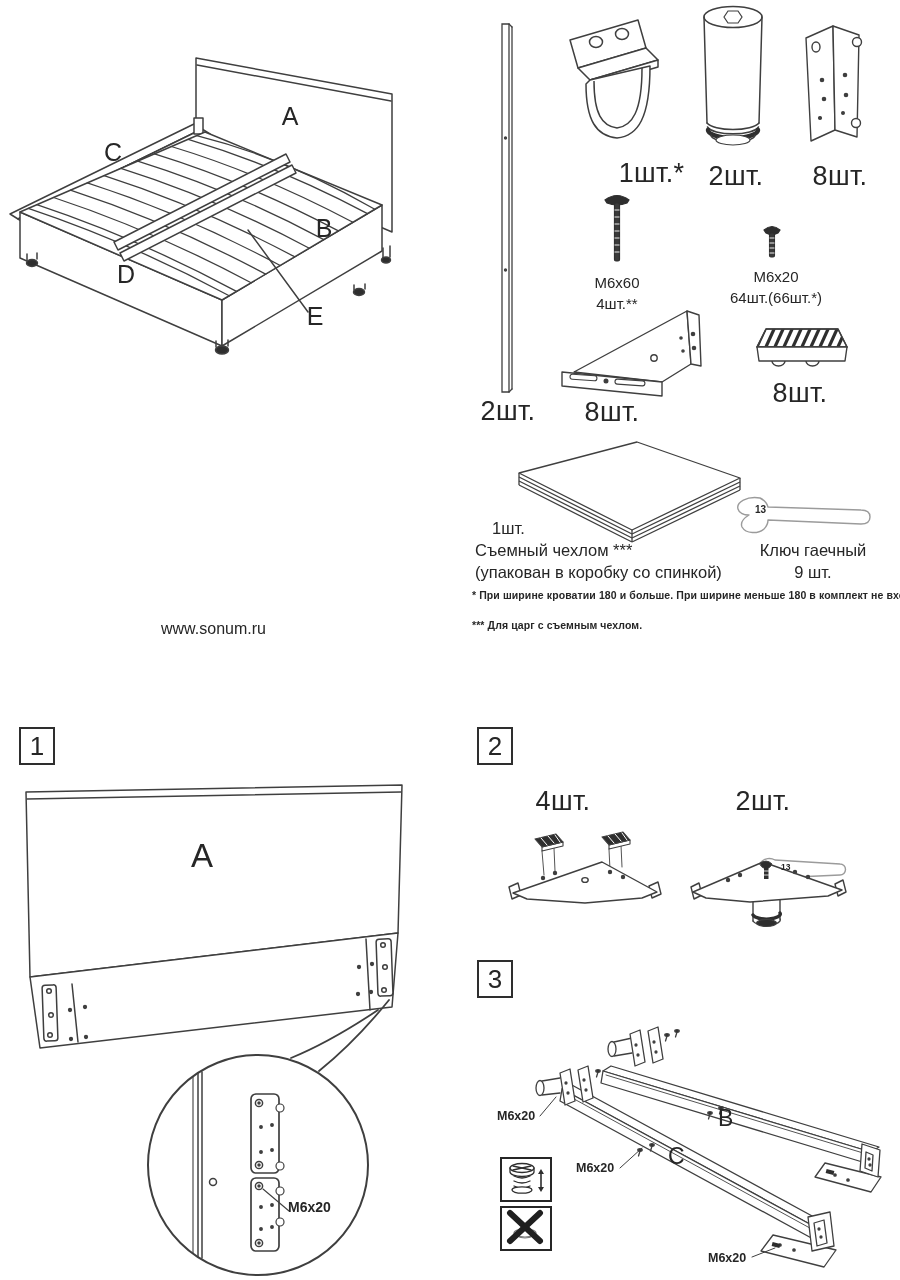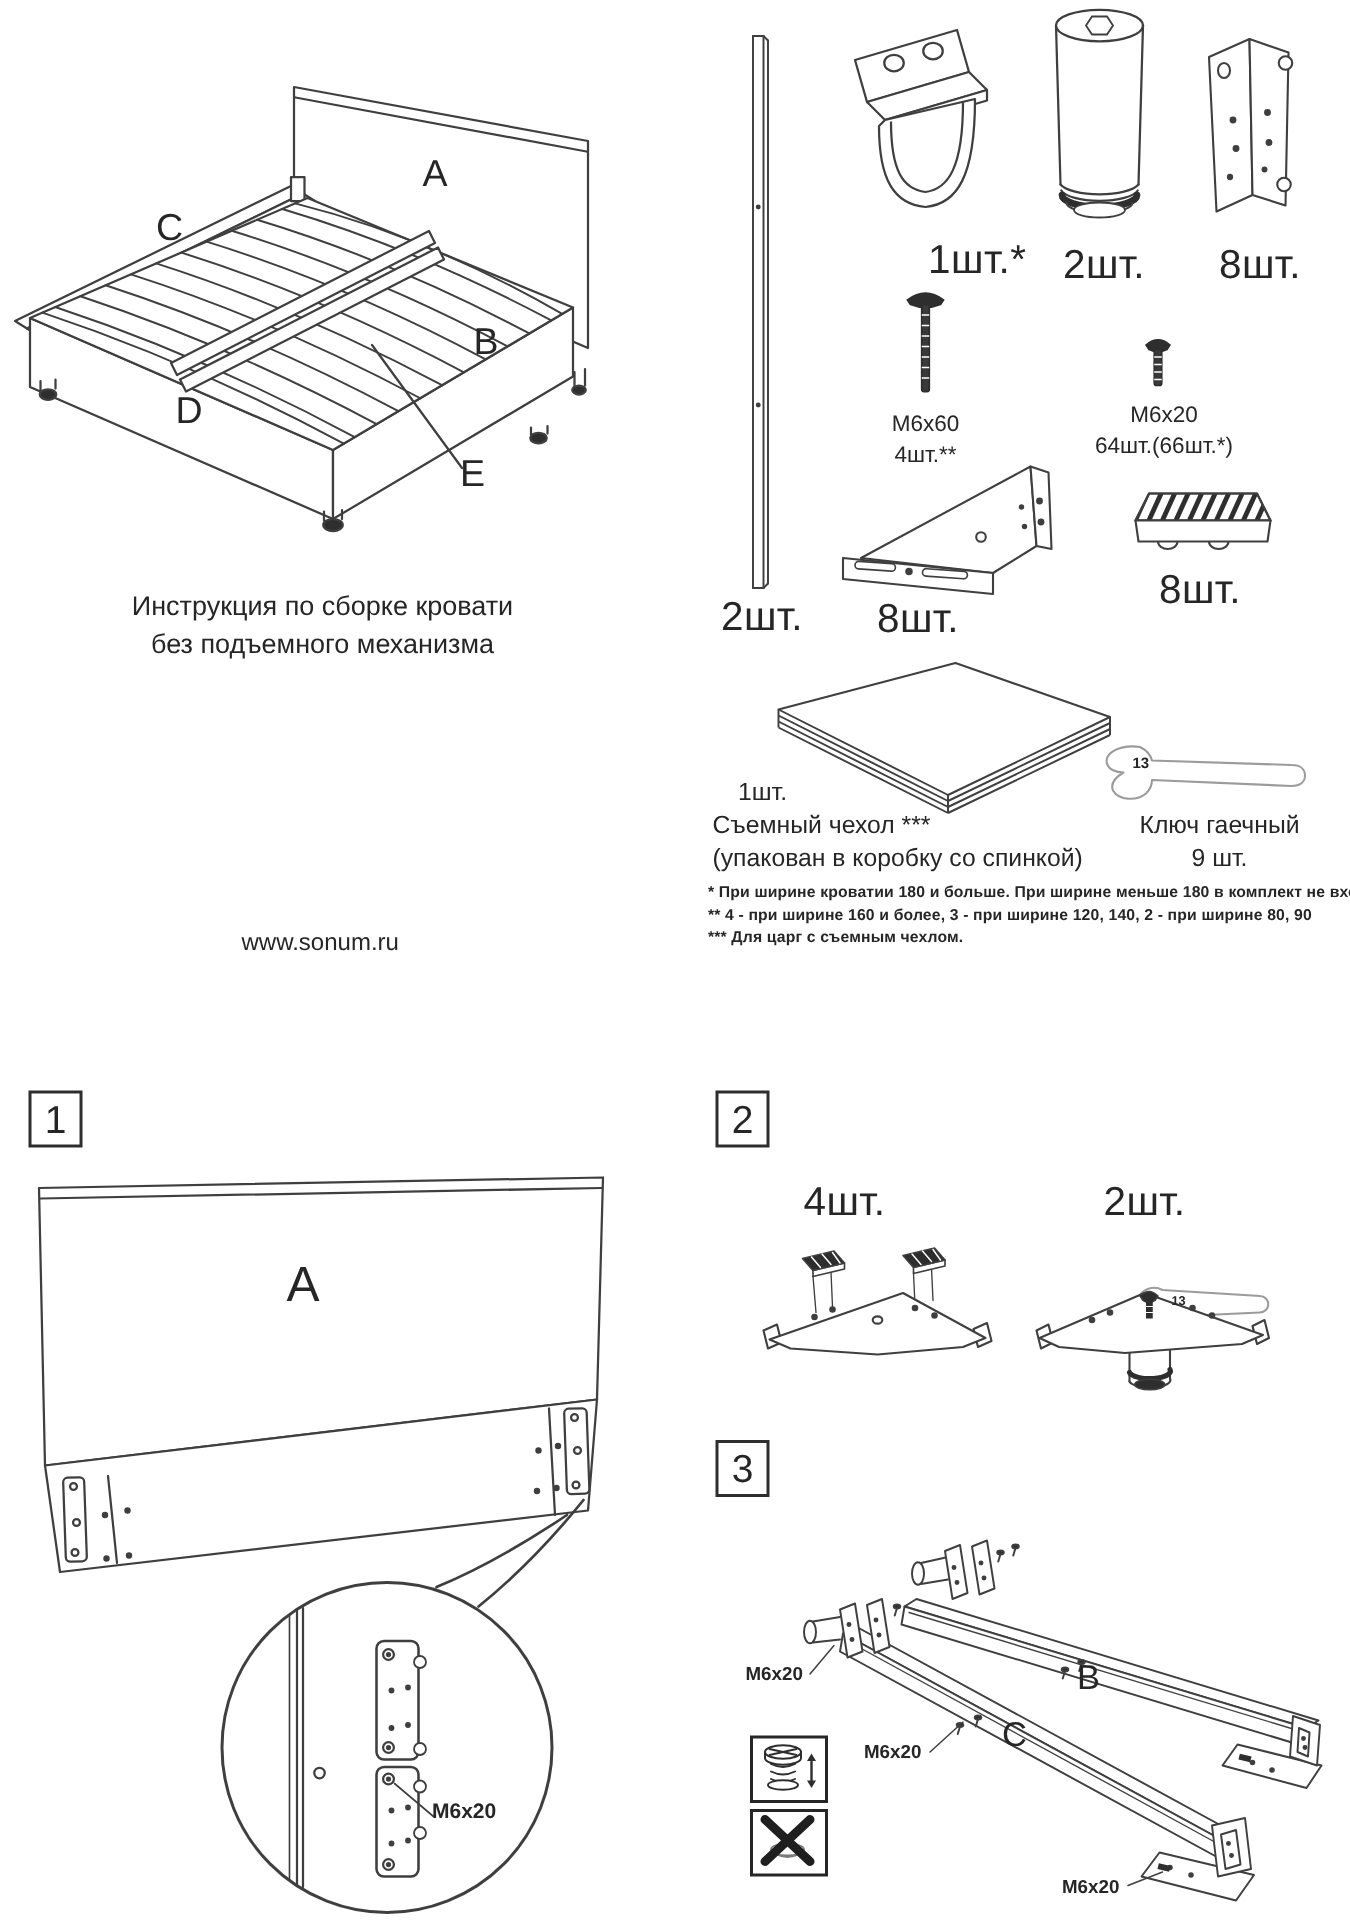--- a/index.html
+++ b/index.html
@@ -59,24 +59,20 @@
     <path d="M375,240 L375,251 M382,238 L382,249"></path>
     <ellipse cx="378" cy="252" rx="4.5" ry="3" fill="#2e2e2e"></ellipse>
     <line x1="240" y1="222" x2="300" y2="304"></line>
   </svg>
   <span class="lbl letter ctr" style="left:270px;top:102px;width:40px">A</span>
   <span class="lbl letter ctr" style="left:304px;top:214px;width:40px">B</span>
   <span class="lbl letter ctr" style="left:93px;top:138px;width:40px">C</span>
   <span class="lbl letter ctr" style="left:106px;top:260px;width:40px">D</span>
   <span class="lbl letter ctr" style="left:295px;top:302px;width:40px">E</span>
 
-  <div class="lbl ctr" style="left:40px;top:394px;width:350px">
-    <div style="font-size:18px;font-weight:500">Инструкция по сборке кровати</div>
-    <div style="font-size:18px;font-weight:500;margin-top:5px">без подъемного механизма</div>
-  </div>
   <span class="lbl" style="left:161px;top:620px;font-size:16px">www.sonum.ru</span>
 
   <svg class="abs" style="left:494px;top:20px" width="26" height="376" viewBox="0 0 26 376" fill="none" stroke="#3f3f3f" stroke-width="1.3" stroke-linecap="round">
     <polygon points="8,4 15,4 15,372 8,372" fill="#fff"></polygon>
     <line x1="18" y1="7" x2="18" y2="369"></line>
     <line x1="15" y1="4" x2="18" y2="7"></line>
       <line x1="15" y1="372" x2="18" y2="369"></line>
     <circle cx="11.5" cy="118" r="1" fill="#3f3f3f"></circle>
     <circle cx="11.5" cy="250" r="1" fill="#3f3f3f"></circle>
   </svg>
@@ -181,32 +177,31 @@
   </svg>
   <span class="lbl qty ctr" style="left:764px;top:378px;width:72px">8шт.</span>
 
   <svg class="abs" style="left:512px;top:436px" width="235" height="108" viewBox="0 0 235 108" fill="none" stroke="#3f3f3f" stroke-width="1.3" stroke-linejoin="round">
     <path d="M7,41 L120,98 M7,45 L120,102 M7,49 L120,106"></path>
     <path d="M228,46 L120,98 M228,50 L120,102 M228,54 L120,106"></path>
     <path d="M7,37 L7,49 M228,42 L228,54 M120,94 L120,106"></path>
     <polygon points="7,37 125,6 228,42 120,94" fill="#fff"></polygon>
   </svg>
   <span class="lbl cov" style="left:492px;top:519px">1шт.</span>
-  <span class="lbl cov" style="left:475px;top:541px">Съемный чехол ***</span>
+  <span class="lbl cov" style="left:475px;top:541px">Съемный чехлом ***</span>
   <span class="lbl cov" style="left:475px;top:563px">(упакован в коробку со спинкой)</span>
 
   <svg class="abs" style="left:730px;top:492px" width="148" height="44" viewBox="0 0 148 44" fill="none" stroke="#9b9b9b" stroke-width="1.4" stroke-linejoin="round">
     <path d="M30,6 C17,4 6,10 8,17 C9,21 14,23 19,23 C14,26 10,30 12,35 C16,42 28,42 34,37 C37,34 38,31 38,28 L131,32 C137,32 140,29 140,25 C140,21 137,18 131,18 L38,15 C37,11 34,8 30,6 Z" fill="#fff"></path>
   </svg>
   <span class="lbl" style="left:755px;top:504px;font-size:10px;font-weight:600">13</span>
   <span class="lbl cov ctr" style="left:737px;top:541px;width:152px">Ключ гаечный</span>
   <span class="lbl cov ctr" style="left:737px;top:563px;width:152px">9 шт.</span>
 
   <span class="lbl fn" style="left:472px;top:590px">* При ширине кроватии 180 и больше. При ширине меньше 180 в комплект не входит.</span>
-  <span class="lbl fn" style="left:472px;top:605px">** 4 - при ширине 160 и более, 3 - при ширине 120, 140, 2 - при ширине 80, 90</span>
   <span class="lbl fn" style="left:472px;top:620px">*** Для царг с съемным чехлом.</span>
 
   <div class="stepbox" style="left:19px;top:727px">
     <span>1</span>
   </div>
   <svg class="abs" style="left:0px;top:770px" width="450" height="510" viewBox="0 0 450 510" fill="none" stroke="#3f3f3f" stroke-width="1.5" stroke-linejoin="round" stroke-linecap="round">
     <polygon points="26,22 402,15 398,163 30,207" fill="#fff"></polygon>
     <line x1="27" y1="29" x2="401" y2="22"></line>
     <polygon points="30,207 398,163 392,237 40,278" fill="#fff"></polygon>
     <line x1="72" y1="214" x2="78" y2="272"></line>

